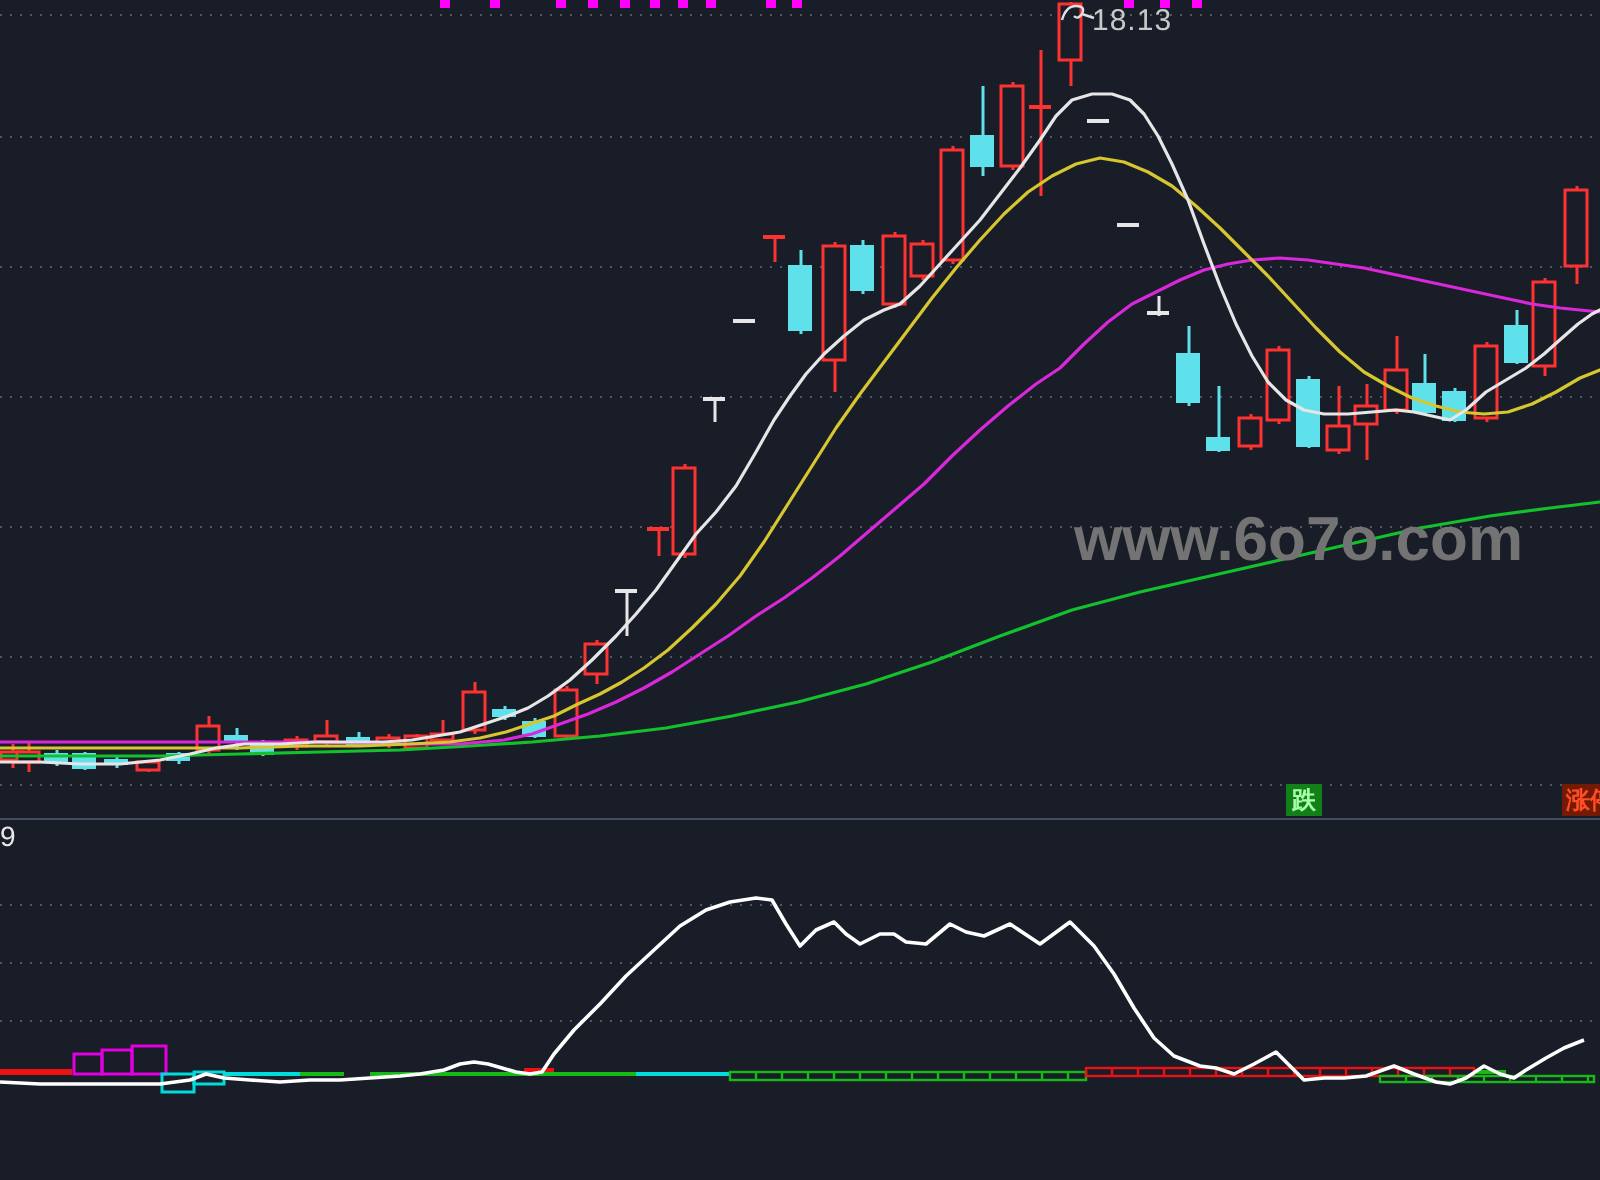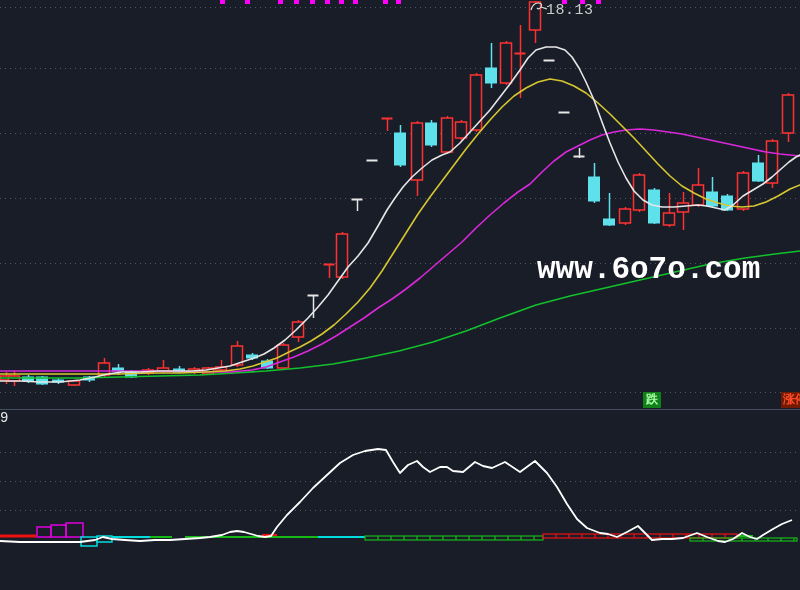--- a/index.html
+++ b/index.html
@@ -1,17 +1,17 @@
 <!DOCTYPE html>
 <html><head>
 <meta charset="utf-8">
 <style>
   html,body{margin:0;padding:0;background:#191d28;}
   .screen{position:relative;width:800px;height:590px;overflow:hidden;background:#191d28;
-          font-family:Liberation Mono, monospace;}
+          font-family:Liberation Sans, sans-serif;}
   #chart-canvas{position:absolute;left:0;top:0;}
   .overlay{position:absolute;white-space:nowrap;}
   .high-label{left:546px;top:2px;font-size:15px;letter-spacing:0.5px;}
   .ind-label{left:0px;top:410px;font-size:14px;}
   .badge{height:16px;line-height:16px;text-align:center;font-size:12px;font-weight:bold;}
   .badge-fall{left:643px;top:392px;min-width:16px;padding:0 1px;}
   .badge-limit{left:781px;top:392px;width:40px;text-align:left;padding-left:2px;}
   .watermark{left:537px;top:252px;font-size:31px;font-weight:bold;letter-spacing:0px;}
 </style>
 </head>
@@ -316,17 +316,17 @@
         <line x1="729" y1="538" x2="729" y2="541" stroke="#16b916" stroke-width="1.2"></line>
         <line x1="742" y1="538" x2="742" y2="541" stroke="#16b916" stroke-width="1.2"></line>
         <line x1="755" y1="538" x2="755" y2="541" stroke="#16b916" stroke-width="1.2"></line>
         <line x1="768" y1="538" x2="768" y2="541" stroke="#16b916" stroke-width="1.2"></line>
         <line x1="781" y1="538" x2="781" y2="541" stroke="#16b916" stroke-width="1.2"></line>
         <line x1="794" y1="538" x2="794" y2="541" stroke="#16b916" stroke-width="1.2"></line>
       </g>
       <polyline points="0,541 20,542 40,542 60,542 80,542 95,540 103,537 112,539 125,540 140,541 155,540 170,540 185,539 200,538 210,537 222,535 230,532 237,531 244,532 251,534 258,536 265,537 271,536 277,527 287,515 300,502 313,488 327,475 340,463 353,455 365,451 378,449 386,450 393,462 400,473 408,465 417,461 423,467 430,472 440,467 447,467 453,471 463,472 475,462 483,466 492,468 505,462 520,472 535,461 547,473 557,487 567,504 577,519 587,528 600,533 608,534 617,537 627,532 638,526 647,535 652,540 662,539 672,539 683,538 697,533 707,537 718,541 725,542 733,539 742,533 750,537 757,539 763,535 773,529 782,524 792,520" fill="none" stroke="#ffffff" stroke-width="1.8" stroke-linejoin="round"></polyline>
     </svg>
   <div class="overlay high-label" style="color: rgb(201, 201, 201);">18.13</div>
-  <div class="overlay watermark" style="color: #ffffff;">www.6o7o.com</div>
+  <div class="overlay watermark" style="color: #737373;">www.6o7o.com</div>
   <div class="overlay badge badge-fall" style="background: rgb(18, 128, 24); color: rgb(170, 255, 170);">跌</div>
   <div class="overlay badge badge-limit" style="background: rgb(115, 26, 5); color: rgb(255, 77, 38);">涨停</div>
   <div class="overlay ind-label" style="color: rgb(232, 232, 232);">9</div>
 </div>
 
 </body></html>

